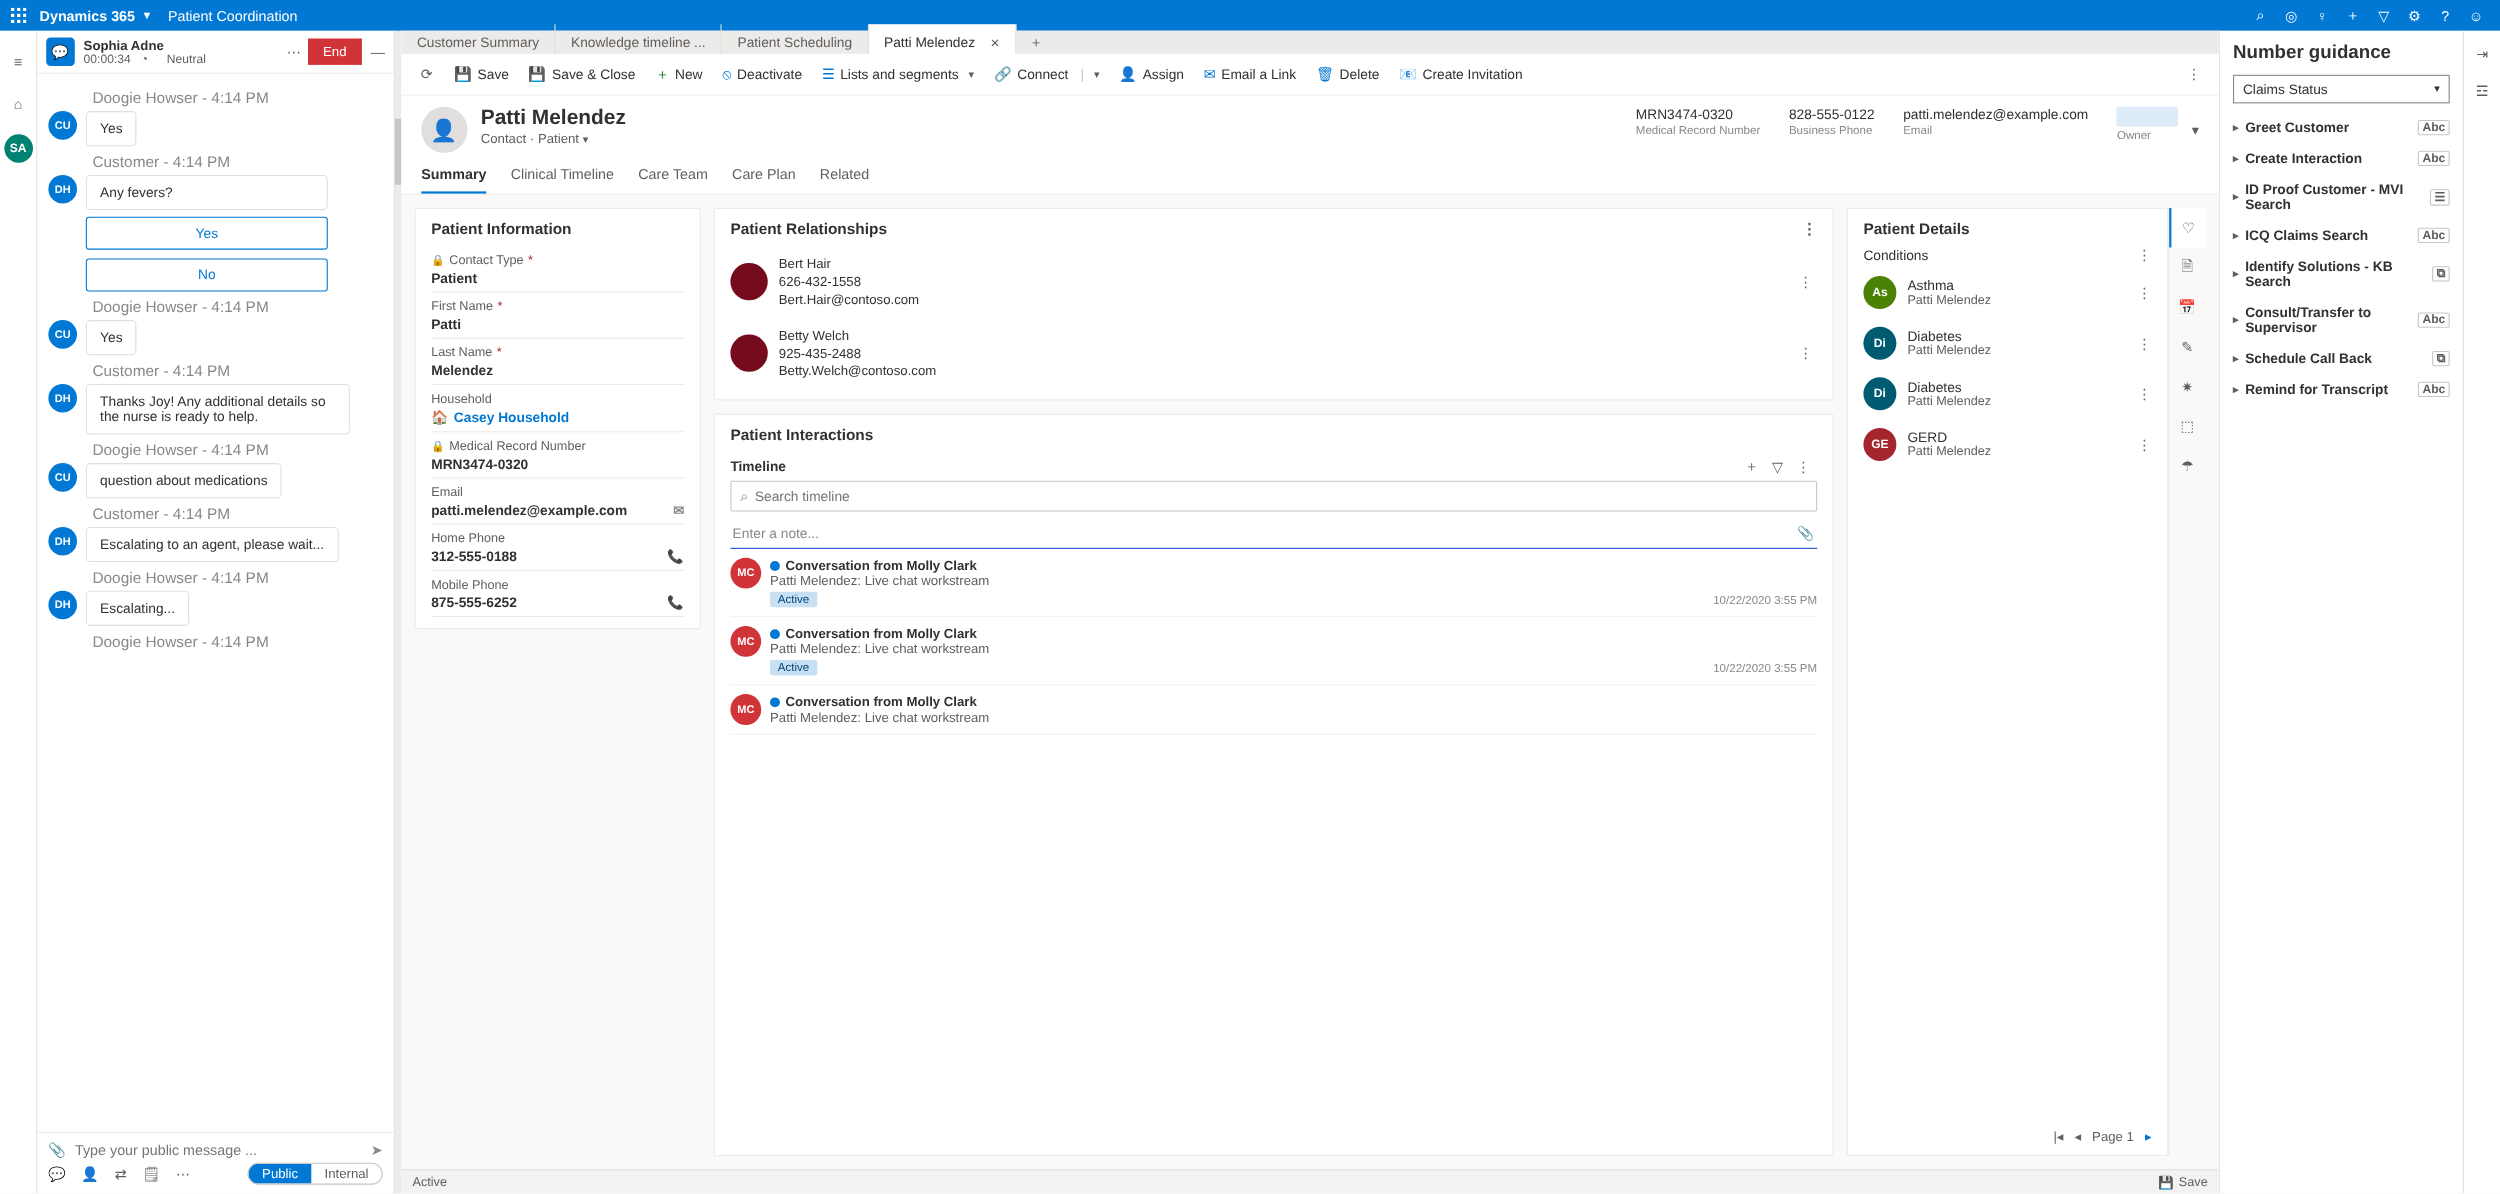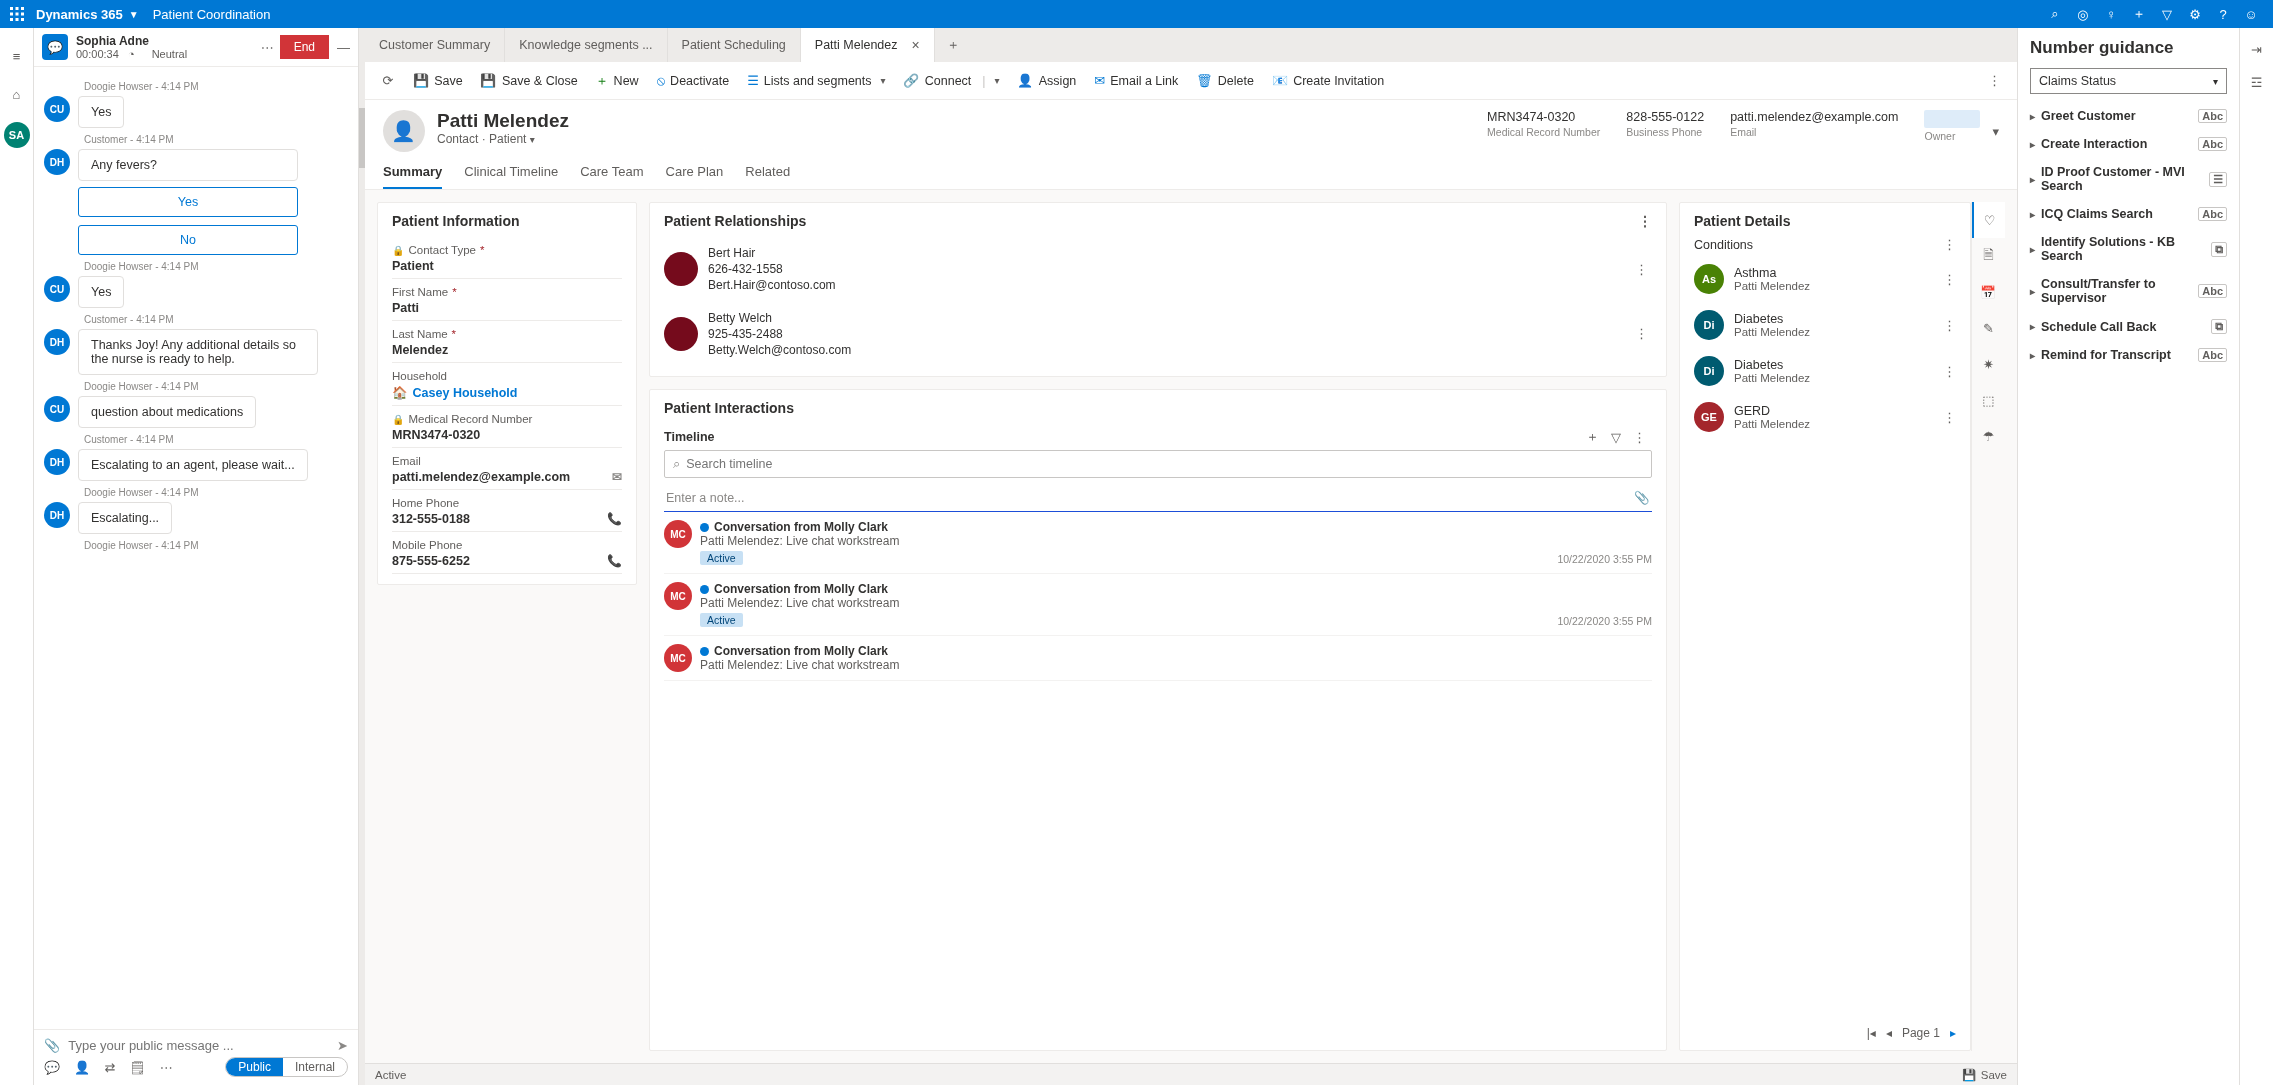--- a/index.html
+++ b/index.html
@@ -27,40 +27,40 @@
 .chatpanel { width: 325px; background: #fff; border-right: 1px solid #e1dfdd; display: flex; flex-direction: column; }
 .chat-head { display: flex; align-items: center; padding: 6px 8px; border-bottom: 1px solid #edebe9; }
 .chat-head .ic { width: 26px; height: 26px; background: #0078d4; border-radius: 4px; display: flex; align-items: center; justify-content: center; color: #fff; margin-right: 8px; }
 .chat-head .meta { flex: 1; }
 .chat-head .nm { font-weight: 600; font-size: 12px; }
 .chat-head .tm { font-size: 11px; color: #605e5c; }
 .chat-head .sent { font-size: 11px; color: #605e5c; margin-left: 6px; padding-left: 11px; }
 .chat-head .dots { color: #605e5c; padding: 0 6px; cursor: pointer; }
 .chat-head .end { background: #d13438; color: #fff; border: none; padding: 5px 14px; font-size: 12px; cursor: pointer; }
 .chat-body { flex: 1; overflow-y: auto; padding: 8px 10px; }
-.msg-ts { font-size: 10px; color: #8a8886; margin: 6px 0 4px 40px; }
+.msg-ts { font-size: 14px; color: #8a8886; margin: 6px 0 4px 40px; }
 .msg-row { display: flex; align-items: flex-start; margin-bottom: 2px; }
 .msg-av { width: 26px; height: 26px; border-radius: 50%; color: #fff; font-size: 10px; font-weight: 600; display: flex; align-items: center; justify-content: center; flex-shrink: 0; margin-right: 8px; }
 .av-cu { background: #0078d4; }
 .av-dh { background: #0078d4; }
 .msg-bub { border: 1px solid #e1dfdd; border-radius: 4px; padding: 8px 12px; font-size: 12.5px; max-width: 240px; background: #fff; }
 .msg-btns { display: flex; flex-direction: column; gap: 8px; margin-top: 6px; }
 .msg-btn { border: 1px solid #0078d4; color: #0078d4; background: #fff; padding: 7px; border-radius: 3px; text-align: center; font-size: 12.5px; cursor: pointer; width: 220px; }
 .chat-input { border-top: 1px solid #edebe9; padding: 8px 10px; }
 .chat-input-row { display: flex; align-items: center; gap: 8px; }
 .chat-input-row input { flex: 1; border: none; outline: none; font-size: 13px; color: #0f766e; }
 .chat-input-row .attach, .chat-input-row .send { color: #8a8886; cursor: pointer; }
 .chat-tools { display: flex; align-items: center; gap: 14px; padding: 4px 0 0; color: #605e5c; }
 .chat-tools .pill { margin-left: auto; display: flex; border: 1px solid #c8c6c4; border-radius: 12px; overflow: hidden; font-size: 12px; }
 .chat-tools .pill span { padding: 2px 12px; cursor: pointer; }
 .chat-tools .pill .act { background: #0078d4; color: #fff; }
 
 
 .center { flex: 1; display: flex; flex-direction: column; min-width: 0; background: #faf9f8; position: relative; }
-.tabsrow { display: flex; align-items: center; background: #edebe9; height: 34px; }
+.tabsrow { display: flex; align-items: center; background: #edebe9; height: 21px; }
 .tab { padding: 0 14px; height: 34px; display: flex; align-items: center; font-size: 12.5px; color: #605e5c; cursor: pointer; border-right: 1px solid #e1dfdd; }
 .tab.active { background: #fff; color: #323130; }
 .tab .x { margin-left: 14px; color: #605e5c; font-size: 14px; }
 .tabsrow .plus { padding: 0 12px; color: #605e5c; cursor: pointer; }
 .cmdbar { display: flex; align-items: center; background: #fff; height: 38px; padding: 0 8px; border-bottom: 1px solid #edebe9; gap: 2px; }
 .cmd { display: flex; align-items: center; gap: 5px; padding: 0 8px; height: 32px; font-size: 12.5px; color: #323130; cursor: pointer; }
 .cmd .i { color: #0078d4; font-size: 13px; }
 .cmd.new .i { color: #107c10; }
 .cmdbar .refresh { width: 30px; display: flex; align-items: center; justify-content: center; color: #605e5c; cursor: pointer; }
 .cmdbar .ov { margin-left: auto; color: #605e5c; padding: 0 8px; cursor: pointer; }
@@ -273,21 +273,21 @@
       </div>
     </div>
 
     <div class="scrolltrack">
         <div class="scrollthumb"></div>
       </div>
 
     <div class="center">
       <div class="tabsrow">
         <div class="tab">Customer Summary</div>
-        <div class="tab">Knowledge segments ...</div>
+        <div class="tab">Knowledge timeline ...</div>
         <div class="tab">Patient Scheduling</div>
         <div class="tab active">
             <span>Patti Melendez</span>
             <span class="x">×</span>
           </div>
         <div class="plus">＋</div>
       </div>
 
       <div class="cmdbar">
         <div class="refresh">⟳</div>

